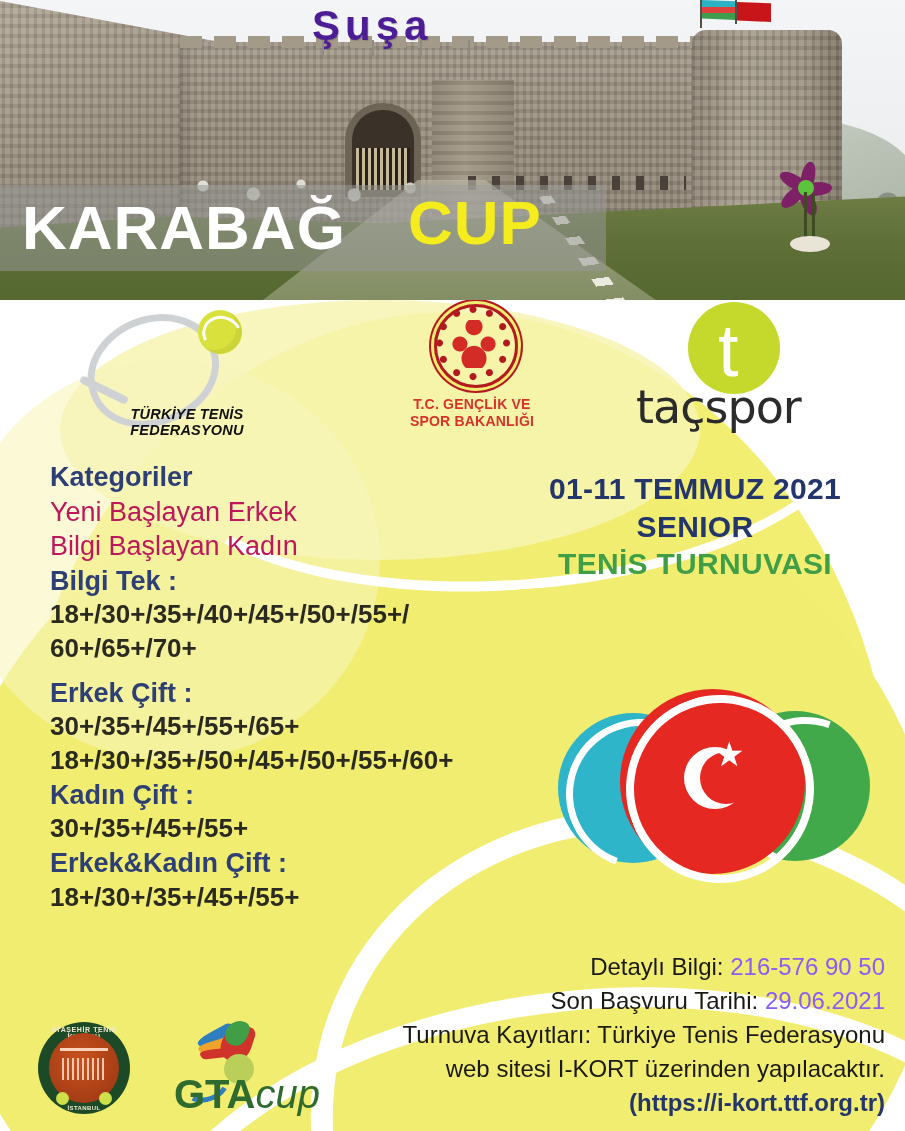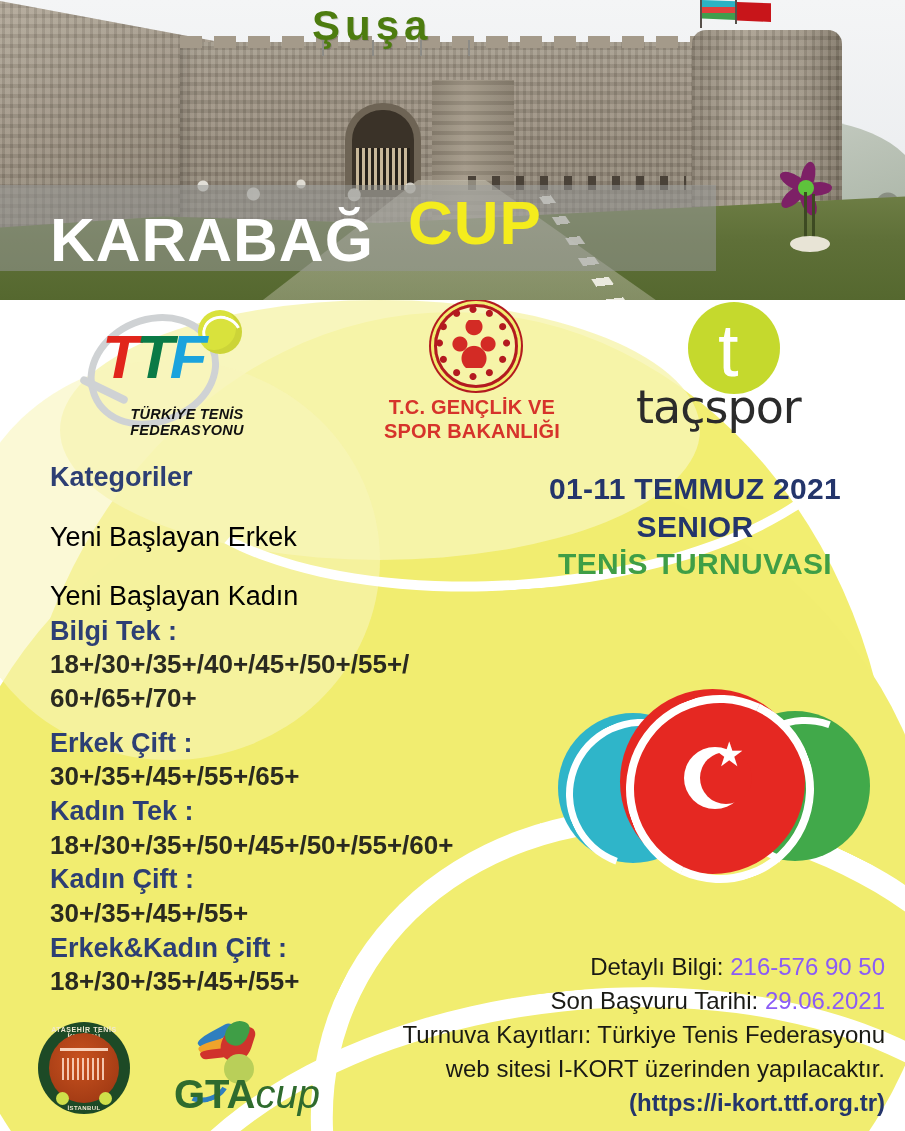--- a/index.html
+++ b/index.html
@@ -168,25 +168,24 @@
   }
   .pw-center { position:absolute; left:16px; top:12px; width:16px; height:16px; border-radius:50%; background:#5ec33c; }
   .pw-stem { position:absolute; left:22px; top:24px; width:3px; height:50px; background:#3d4a22; }
   .pw-stem2 { position:absolute; left:30px; top:26px; width:3px; height:48px; background:#3d4a22; }
   .pw-base { position:absolute; left:8px; top:68px; width:40px; height:16px; border-radius:50%; background:#e8e4d6; }
 
   
   #title-band {
     position: absolute;
     left: 0; top: 185px;
-    width: 688px; height: 86px;
+    width: 606px; height: 86px;
     background: rgba(150,152,150,.55);
     display: flex;
-    align-items: flex-end;
-    padding-left: 28px;
+    align-items: center;
   }
   #title-text {
     margin-left: 22px;
     font-size: 62px;
     font-weight: 700;
     letter-spacing: 1px;
     color: #ffffff;
     line-height: 1;
     white-space: nowrap;
   }
@@ -197,21 +196,21 @@
     font-weight: 700;
     letter-spacing: 1px;
     color: #f4ec1d;
     line-height: 1;
   }
   #susa-sign {
     position: absolute;
     left: 312px; top: 2px;
     font-size: 42px;
     font-weight: 700;
-    color: #4d7c0f;
+    color: #4c1d95;
     letter-spacing: 5px;
     text-shadow: 1px 1px 0 rgba(0,0,0,.15);
   }
   .sign-post { position:absolute; width:2px; height:16px; background:#8c8b86; top:40px; }
 
   
   #lower {
     position: absolute;
     left: 0; top: 300px;
     width: 905px; height: 831px;
@@ -340,21 +339,21 @@
   .gsb-figs {
     position:absolute; left:70px; top:16px; width:44px; height:48px;
     background:
       radial-gradient(circle at 50% 14%, #d32b25 0 8px, transparent 9px),
       radial-gradient(circle at 18% 50%, #d32b25 0 7px, transparent 8px),
       radial-gradient(circle at 82% 50%, #d32b25 0 7px, transparent 8px),
       radial-gradient(circle at 50% 80%, #d32b25 0 12px, transparent 13px);
   }
   .gsb-caption {
     position:absolute; left:-10px; top:92px; width:200px; text-align:center;
-    font-size:20px; font-weight:800; color:#d6332b; line-height:1.18;
+    font-size:14px; font-weight:800; color:#d6332b; line-height:1.18;
     letter-spacing:.2px;
   }
 
   .tac-logo { position:absolute; left:640px; top:2px; width:220px; height:140px; }
   .tac-circle {
     position:absolute; left:48px; top:0px; width:92px; height:92px;
     border-radius:50%; background:#c5d92d;
   }
   .tac-t {
     position:absolute; left:78px; top:12px;
@@ -371,22 +370,22 @@
   #categories {
     position: absolute;
     left: 50px; top: 160px;
     width: 470px;
   }
   .cat-head {
     font-size: 27px; font-weight: 700; color: #2d3f74;
     line-height: 1.28; white-space: nowrap;
   }
   .cat-plain {
-    font-size: 27px; font-weight: 400; color: #000000;
-    line-height: 1.28; white-space: nowrap; margin-top: 25px;
+    font-size: 27px; font-weight: 400; color: #be185d;
+    line-height: 1.28; white-space: nowrap;
   }
   .cat-vals {
     font-size: 26px; font-weight: 700; color: #2a2a20;
     line-height: 1.3; white-space: nowrap;
   }
 
   
   #date-block {
     position: absolute;
     left: 500px; top: 170px;
@@ -555,21 +554,20 @@
     <div class="seam-white-top"></div>
     <div class="seam-white-diag"></div>
     <div class="seam-white-diag2"></div>
 
     <div class="logo-row">
 
       <div class="ttf-logo">
         <div class="ttf-racket"></div>
         <div class="ttf-handle"></div>
         <div class="ttf-ball"></div>
-        <div class="ttf-letters"><span style="color:#e1251b">T</span><span style="color:#0a7a46">T</span><span style="color:#1ba3dd">F</span></div>
         <div class="ttf-caption">TÜRKİYE TENİS FEDERASYONU</div>
       </div>
 
       <div class="gsb-logo">
         <div class="gsb-seal"></div>
         <div class="gsb-dots"></div>
         <div class="gsb-figs"></div>
         <div class="gsb-caption">
           <div>T.C. GENÇLİK VE</div>
           <div>SPOR BAKANLIĞI</div>
@@ -579,30 +577,29 @@
       <div class="tac-logo">
         <div class="tac-circle"></div>
         <div class="tac-t">t</div>
         <div class="tac-word">taçspor</div>
       </div>
     </div>
 
     <div id="categories">
       <div class="cat-head">Kategoriler</div>
       <div class="cat-plain">Yeni Başlayan Erkek</div>
-      <div class="cat-plain">Yeni Başlayan Kadın</div>
+      <div class="cat-plain">Bilgi Başlayan Kadın</div>
 
       <div class="cat-head">Bilgi Tek :</div>
       <div class="cat-vals">18+/30+/35+/40+/45+/50+/55+/</div>
       <div class="cat-vals">60+/65+/70+</div>
 
       <div class="cat-head" style="margin-top:10px;">Erkek Çift :</div>
       <div class="cat-vals">30+/35+/45+/55+/65+</div>
 
-      <div class="cat-head">Kadın Tek :</div>
       <div class="cat-vals">18+/30+/35+/50+/45+/50+/55+/60+</div>
 
       <div class="cat-head">Kadın Çift :</div>
       <div class="cat-vals">30+/35+/45+/55+</div>
 
       <div class="cat-head">Erkek&amp;Kadın Çift :</div>
       <div class="cat-vals">18+/30+/35+/45+/55+</div>
     </div>
 
     <div id="date-block">

